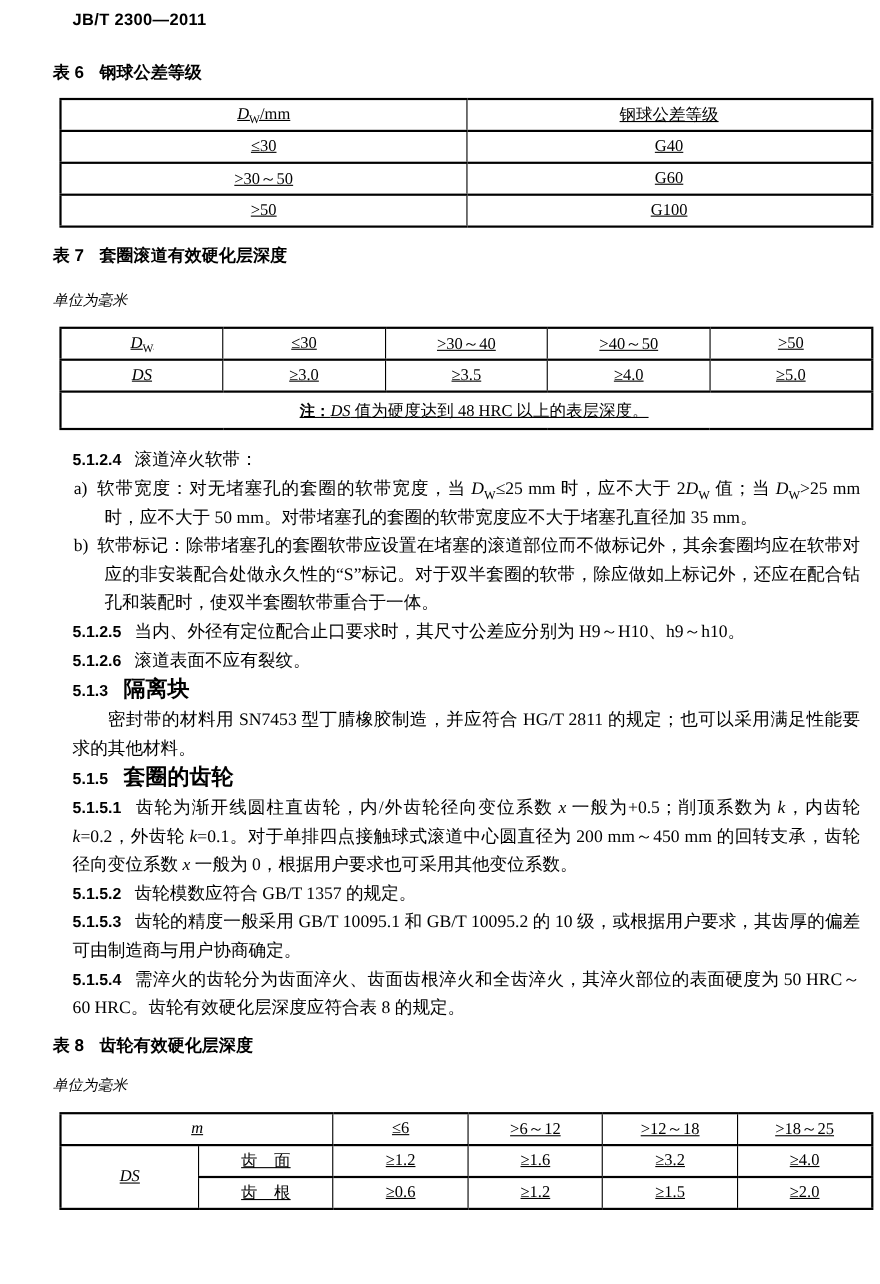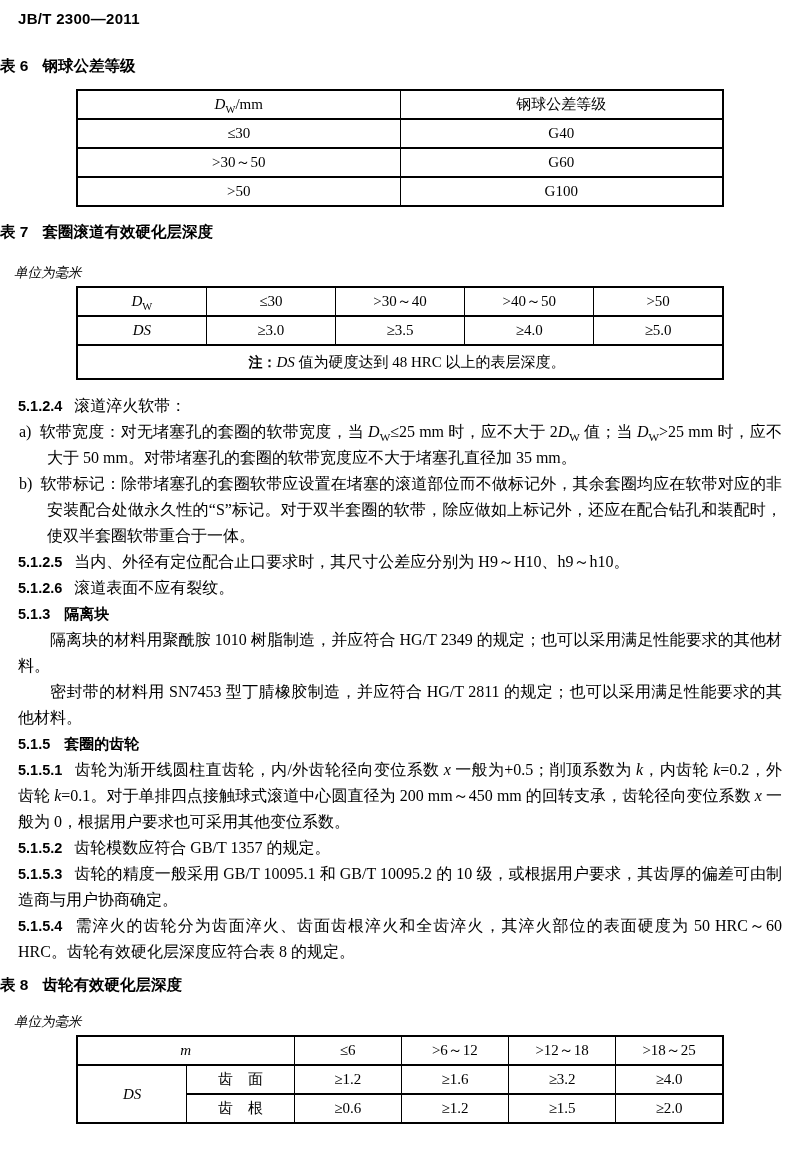--- a/index.html
+++ b/index.html
@@ -12,20 +12,21 @@
     width: 800px;
     height: 1167px;
     overflow: hidden;
     font-family: "Liberation Serif", "DejaVu Serif", serif;
   }
   .page {
     width: 800px;
     height: 1167px;
     box-sizing: border-box;
     padding-top: 8px;
+    padding-left: 48px;
   }
   .page-header {
     margin: 2px 0 0 18px;
     font-family: "Liberation Sans", "DejaVu Sans", sans-serif;
     font-weight: bold;
     font-size: 15px;
     letter-spacing: 0.3px;
   }
   .tcap {
     text-align: left;
@@ -41,24 +42,25 @@
     width: 772px;
     margin: 0 auto;
     font-size: 13.5px;
     font-style: italic;
   }
   .unit7 { margin-top: 21px; margin-bottom: 4px; }
   .unit8 { margin-top: 17px; margin-bottom: 4px; }
   table.std-table {
     border-collapse: collapse;
     table-layout: fixed;
-    width: 648px;
-    margin: 4px auto;
+    width: 740px;
+    margin: 15px auto;
     border: 2px solid #000;
     font-size: 15px;
+    text-decoration: underline;
   }
   table.t6 { margin-top: 12px; }
   table.std-table td {
     border: 1px solid #000;
     border-top-width: 2px;
     border-bottom-width: 2px;
     text-align: center;
     vertical-align: middle;
     height: 25px;
     padding: 1px 4px;
@@ -84,21 +86,21 @@
   .content p { margin: 0; padding: 0; }
   .num {
     font-family: "Liberation Sans", "DejaVu Sans", sans-serif;
     font-weight: bold;
     font-size: 14.5px;
     margin-right: 12px;
     white-space: nowrap;
   }
   .heading b.h-title {
     font-family: "Liberation Sans", "DejaVu Sans", sans-serif;
-    font-size: 15px;
+    font-size: 20px;
     margin-left: 2px;
   }
   .item {
     margin-left: 29px !important;
     padding-left: 28px;
     text-indent: -28px;
     margin: 0;
   }
   .item .marker { margin-right: 8px; }
   .indent { text-indent: 2em; }
@@ -178,21 +180,20 @@
     </table>
 
   <div class="content">
     <p><span class="num">5.1.2.4</span><span>滚道淬火软带：</span></p>
     <p class="item"><span class="marker">a)</span><span>软带宽度：对无堵塞孔的套圈的软带宽度，当 <i>D</i><sub>W</sub>≤25 mm 时，应不大于 2<i>D</i><sub>W</sub> 值；当 <i>D</i><sub>W</sub>&gt;25 mm 时，应不大于 50 mm。对带堵塞孔的套圈的软带宽度应不大于堵塞孔直径加 35 mm。</span></p>
     <p class="item"><span class="marker">b)</span><span>软带标记：除带堵塞孔的套圈软带应设置在堵塞的滚道部位而不做标记外，其余套圈均应在软带对应的非安装配合处做永久性的“S”标记。对于双半套圈的软带，除应做如上标记外，还应在配合钻孔和装配时，使双半套圈软带重合于一体。</span></p>
     <p><span class="num">5.1.2.5</span><span>当内、外径有定位配合止口要求时，其尺寸公差应分别为 H9～H10、h9～h10。</span></p>
     <p><span class="num">5.1.2.6</span><span>滚道表面不应有裂纹。</span></p>
 
     <p class="heading"><span class="num">5.1.3</span><b class="h-title">隔离块</b></p>
-    <p class="indent">隔离块的材料用聚酰胺 1010 树脂制造，并应符合 HG/T 2349 的规定；也可以采用满足性能要求的其他材料。</p>
 
     <p class="indent">密封带的材料用 SN7453 型丁腈橡胶制造，并应符合 HG/T 2811 的规定；也可以采用满足性能要求的其他材料。</p>
 
     <p class="heading"><span class="num">5.1.5</span><b class="h-title">套圈的齿轮</b></p>
     <p><span class="num">5.1.5.1</span><span>齿轮为渐开线圆柱直齿轮，内/外齿轮径向变位系数 <i>x</i> 一般为+0.5；削顶系数为 <i>k</i>，内齿轮 <i>k</i>=0.2，外齿轮 <i>k</i>=0.1。对于单排四点接触球式滚道中心圆直径为 200 mm～450 mm 的回转支承，齿轮径向变位系数 <i>x</i> 一般为 0，根据用户要求也可采用其他变位系数。</span></p>
     <p><span class="num">5.1.5.2</span><span>齿轮模数应符合 GB/T 1357 的规定。</span></p>
     <p><span class="num">5.1.5.3</span><span>齿轮的精度一般采用 GB/T 10095.1 和 GB/T 10095.2 的 10 级，或根据用户要求，其齿厚的偏差可由制造商与用户协商确定。</span></p>
     <p><span class="num">5.1.5.4</span><span>需淬火的齿轮分为齿面淬火、齿面齿根淬火和全齿淬火，其淬火部位的表面硬度为 50 HRC～60 HRC。齿轮有效硬化层深度应符合表 8 的规定。</span></p>
   </div>
 

